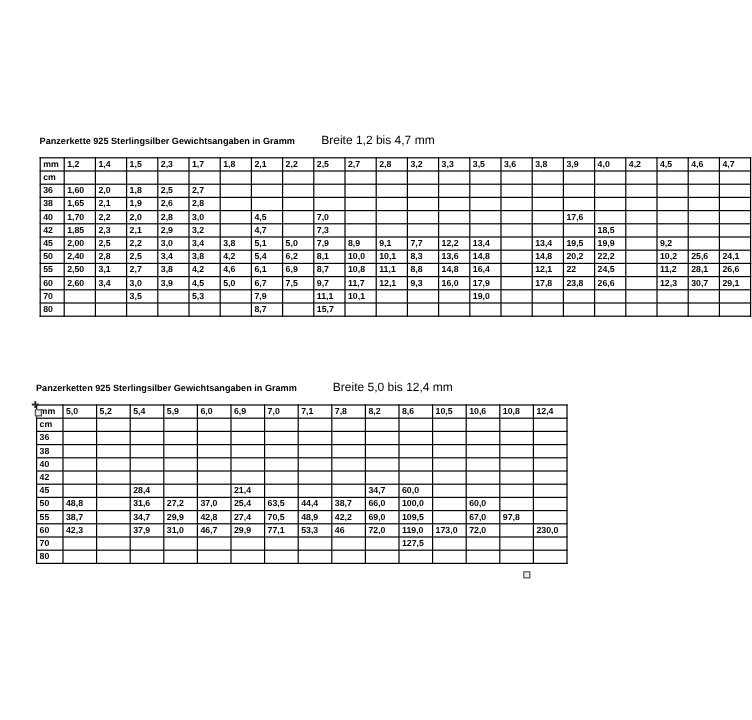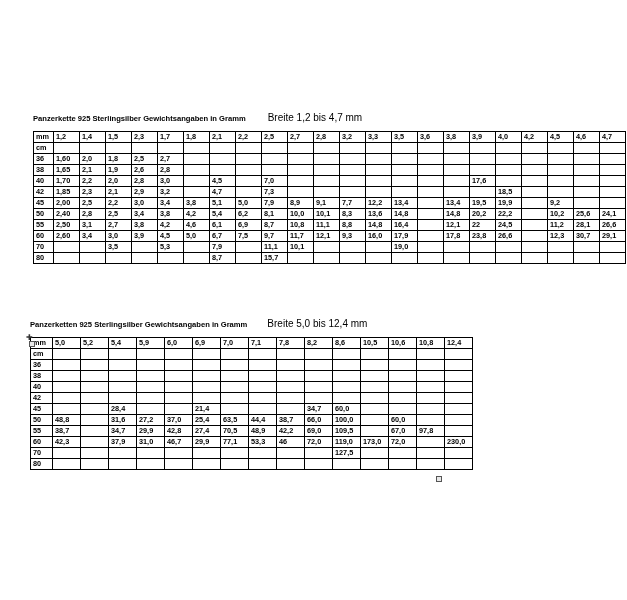--- a/index.html
+++ b/index.html
@@ -37,21 +37,21 @@
   }
   .heading-title {
     font-size: 7.6px;
     font-weight: bold;
   }
   .heading-sub {
     font-size: 10px;
     font-weight: normal;
     margin-left: 22px;
   }
-  #block2 .heading-sub { margin-left: 20px; }
+  #block2 .heading-sub { margin-left: 30px; }
 
   table.grid {
     border-collapse: collapse;
     margin-top: 8px;
     table-layout: fixed;
   }
   table.grid td, table.grid th {
     border: 1px solid #000;
     font-size: 7.3px;
     font-weight: bold;

